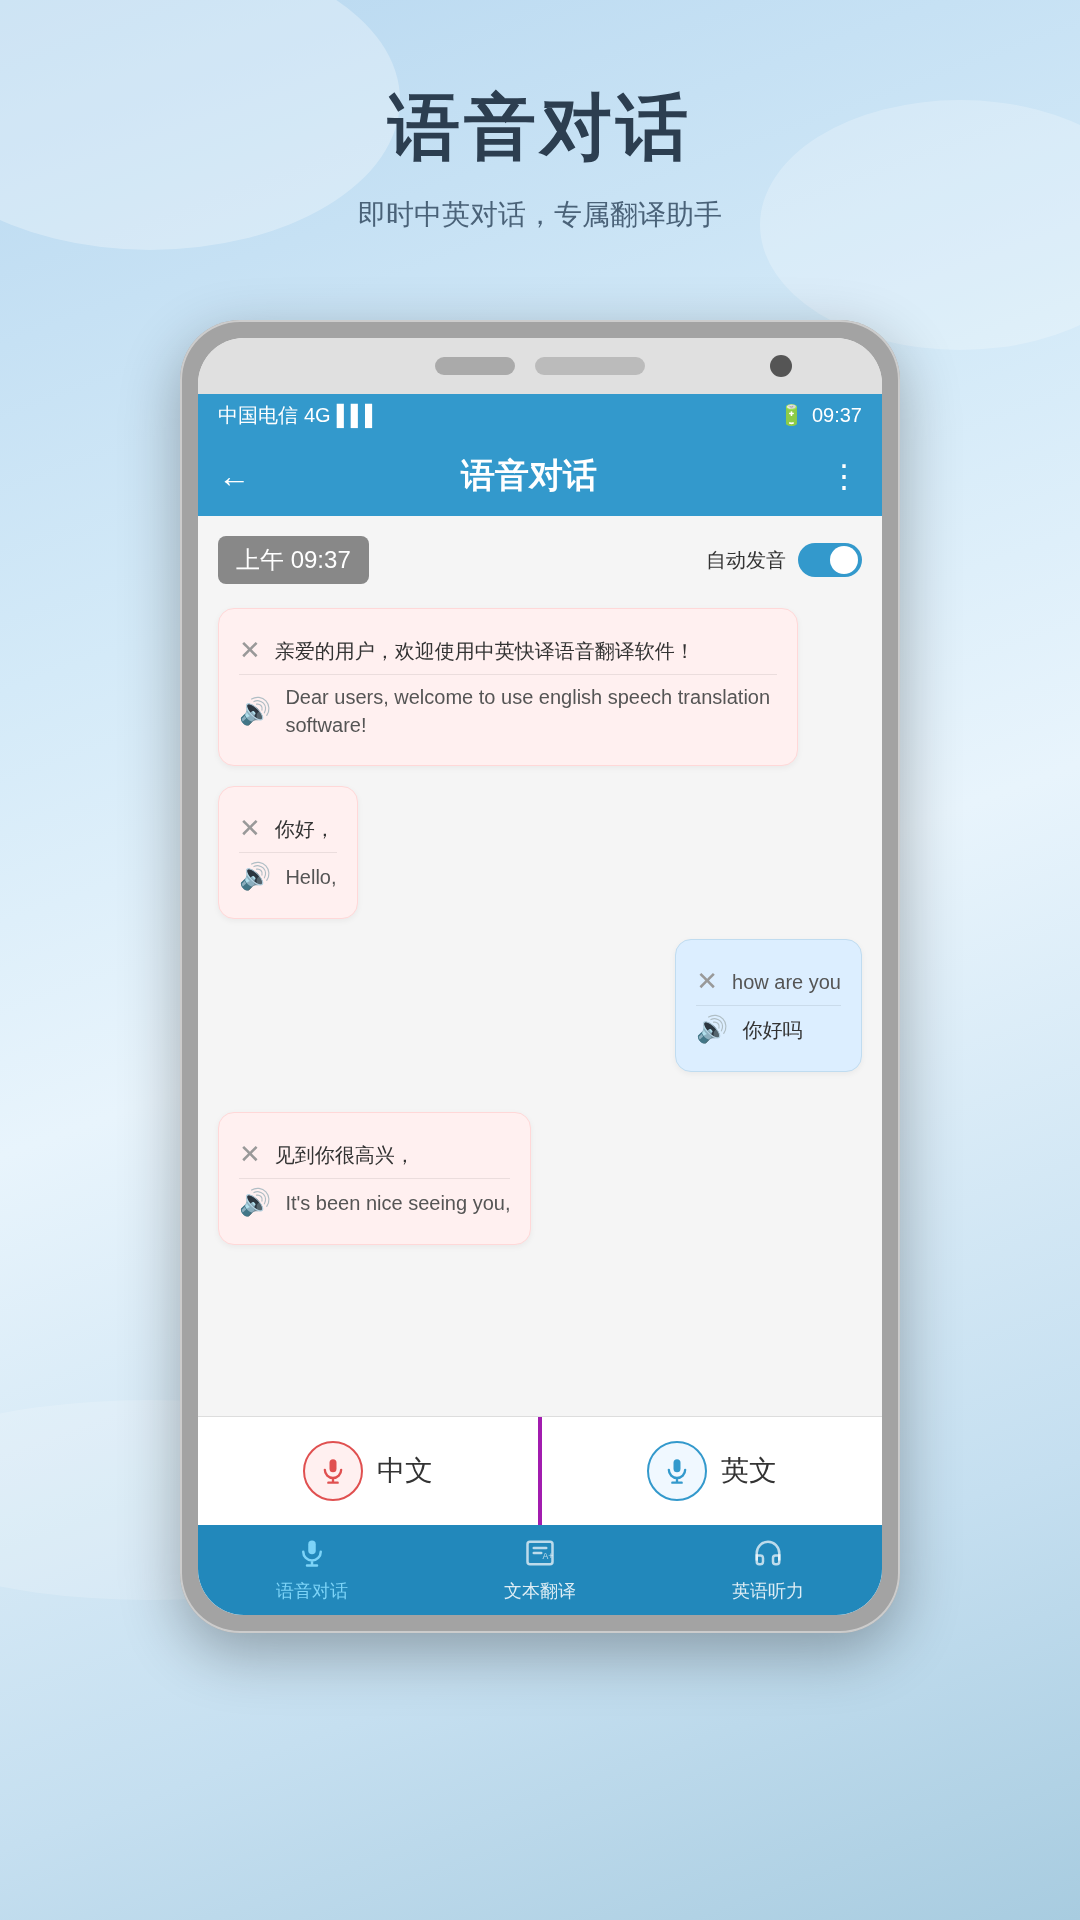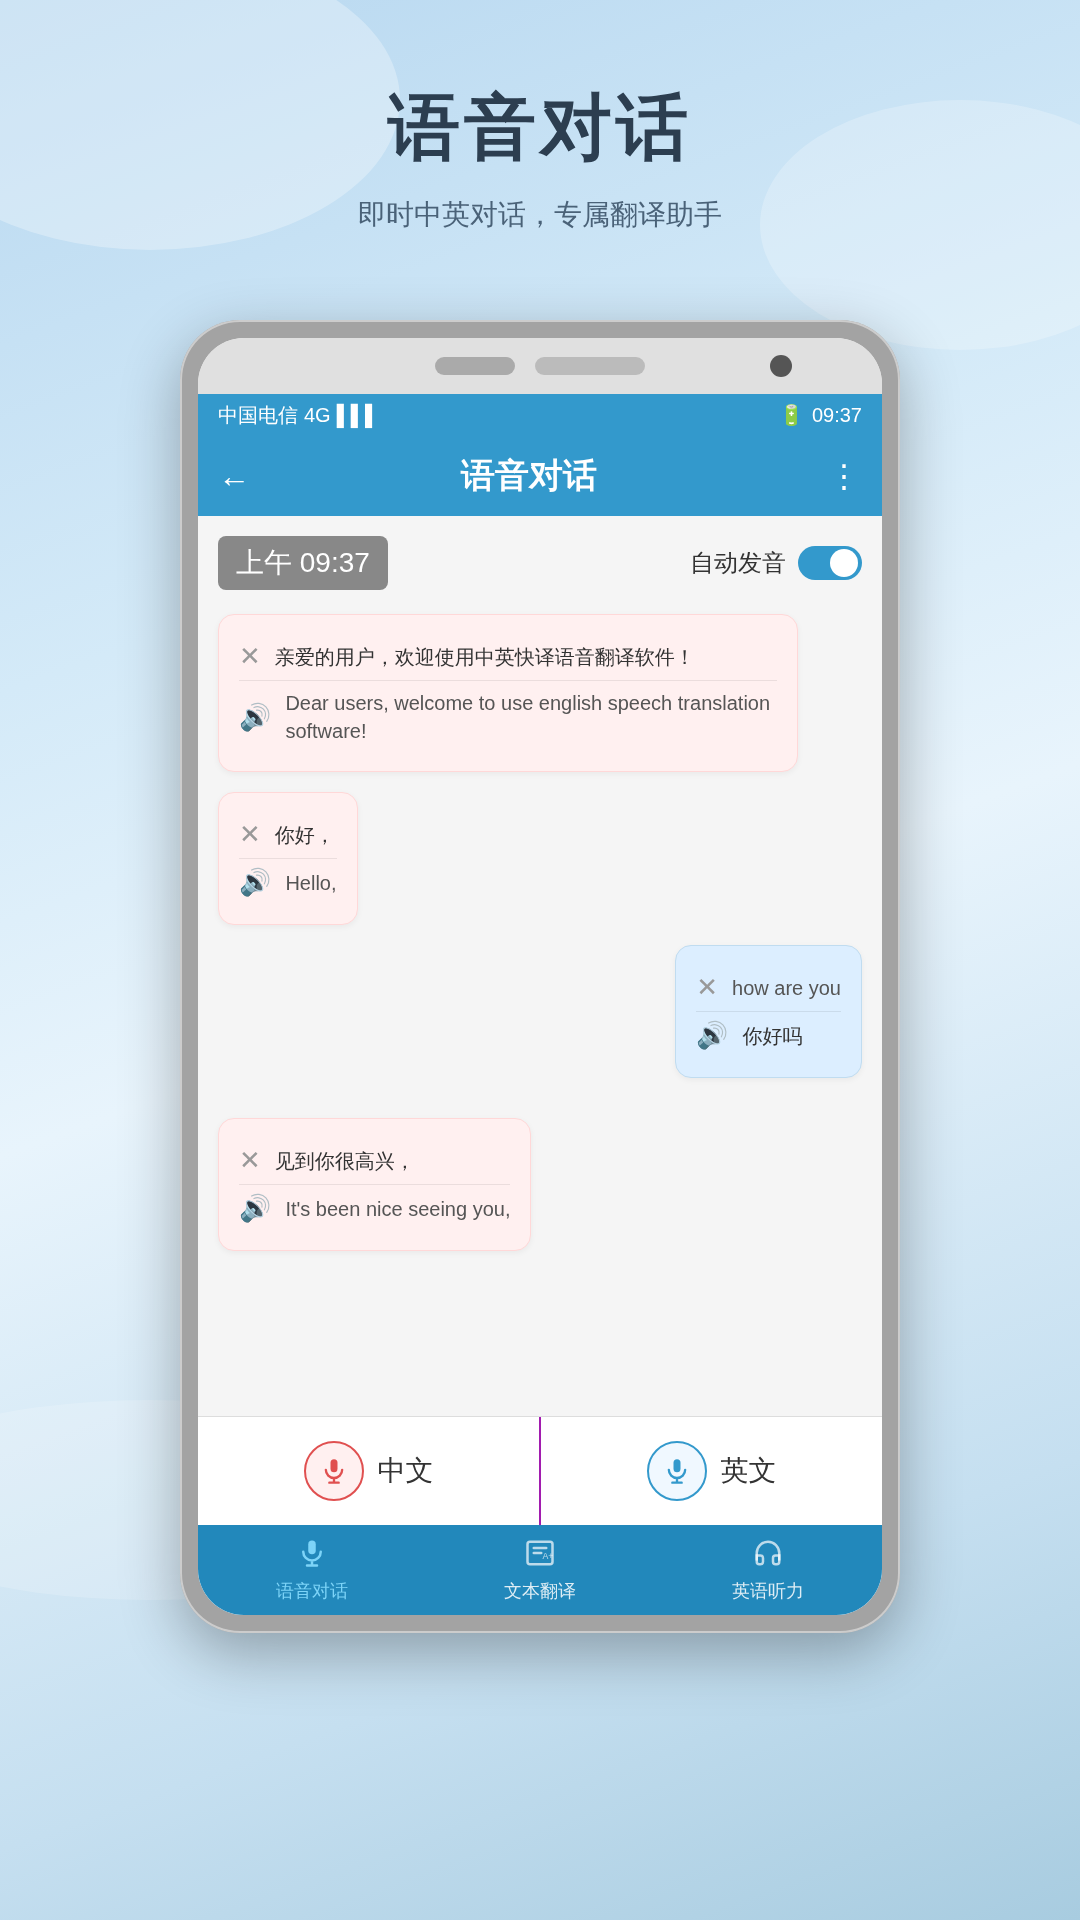--- a/index.html
+++ b/index.html
@@ -153,27 +153,27 @@
       display: flex;
       align-items: center;
       justify-content: space-between;
       margin-bottom: 24px;
     }
     .time-badge {
       background: #888;
       color: white;
       padding: 8px 18px;
       border-radius: 8px;
-      font-size: 28px;
+      font-size: 24px;
     }
     .auto-speak-area {
       display: flex;
       align-items: center;
       gap: 12px;
-      font-size: 24px;
+      font-size: 20px;
       color: #333;
     }
     .toggle-switch {
       width: 64px;
       height: 34px;
       background: #3399cc;
       border-radius: 17px;
       position: relative;
     }
     .toggle-knob {
@@ -252,21 +252,21 @@
       display: flex;
       align-items: center;
       justify-content: center;
       gap: 14px;
       padding: 24px 16px;
       cursor: pointer;
       font-size: 28px;
       color: #333;
     }
     .mic-btn + .mic-btn {
-      border-left: 2px solid #a21caf;
+      border-left: 4px solid #a21caf;
     }
     .mic-circle-red {
       width: 60px;
       height: 60px;
       background: #fff0f0;
       border: 2px solid #e05050;
       border-radius: 50%;
       display: flex;
       align-items: center;
       justify-content: center;

